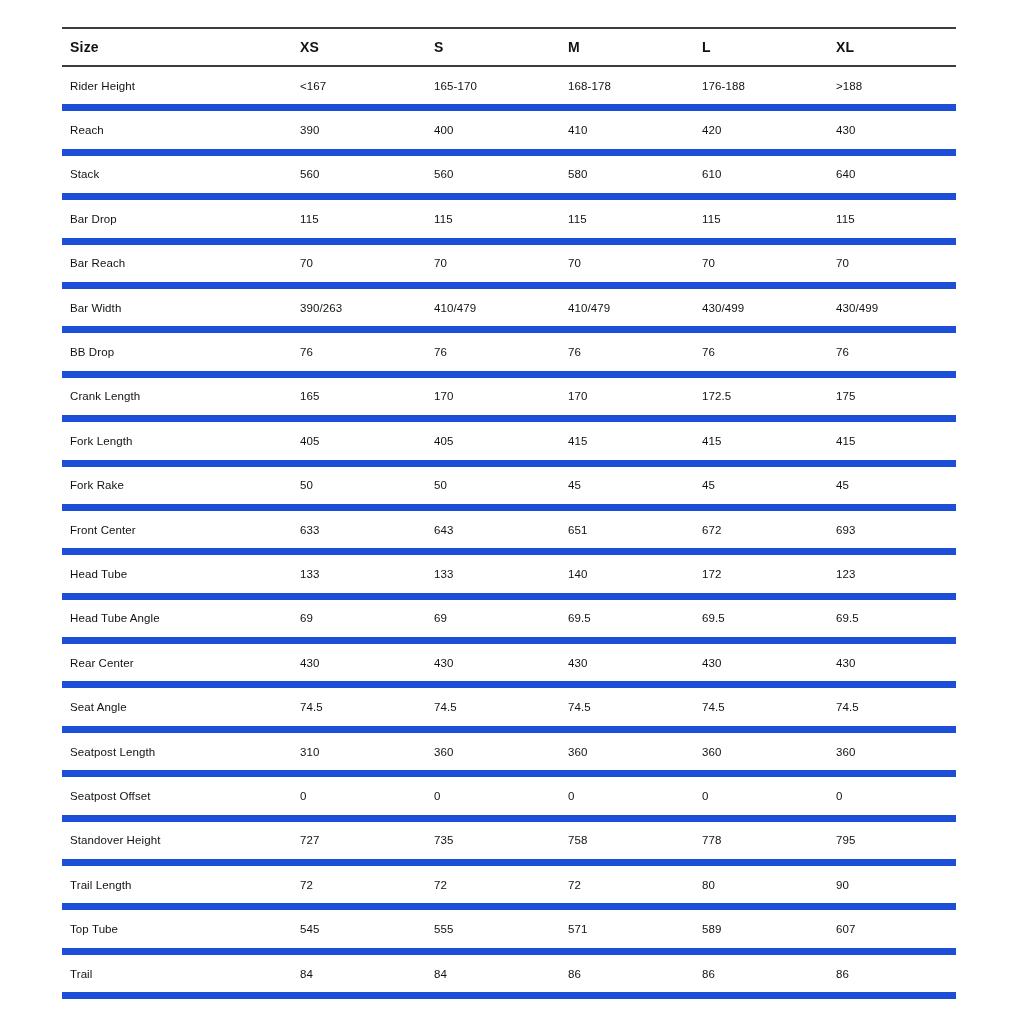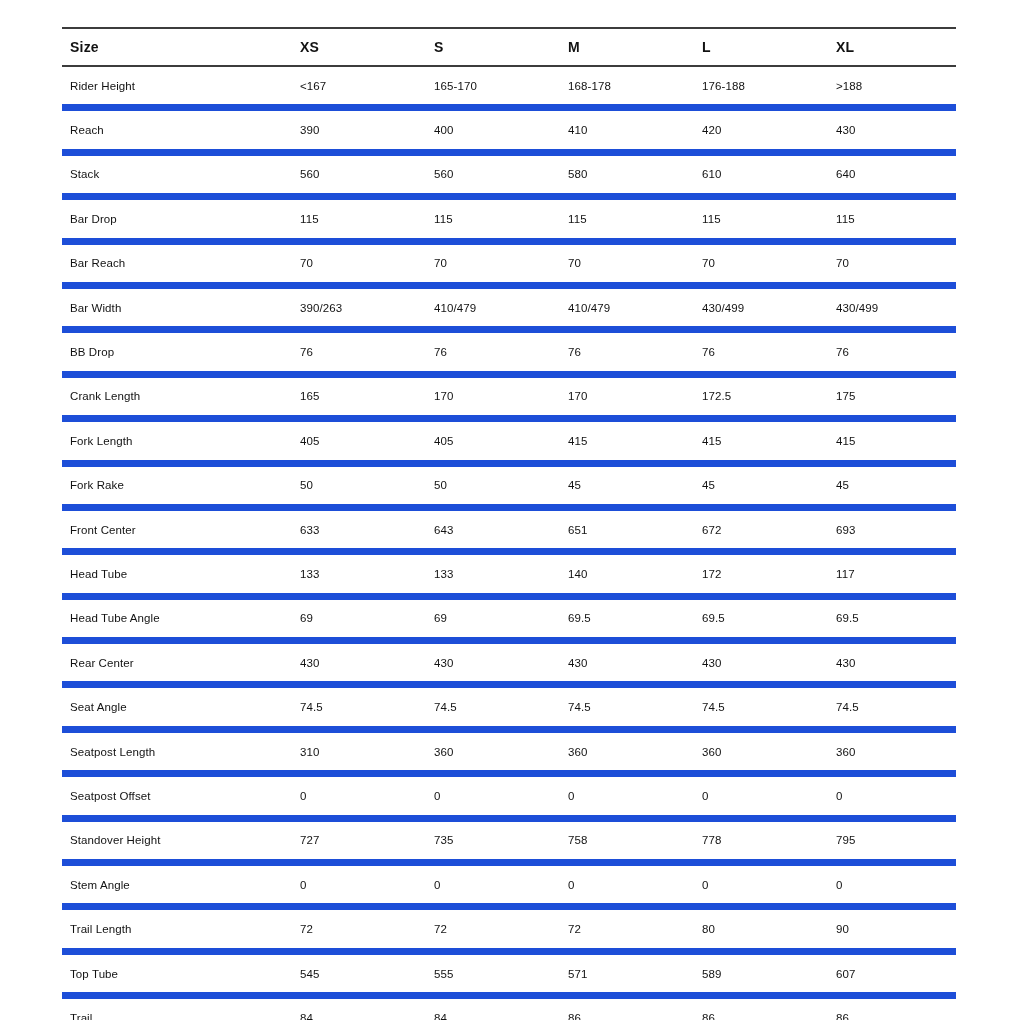--- a/index.html
+++ b/index.html
@@ -178,21 +178,21 @@
             <td>651</td>
             <td>672</td>
             <td>693</td>
           </tr>
           <tr>
             <th>Head Tube</th>
             <td>133</td>
             <td>133</td>
             <td>140</td>
             <td>172</td>
-            <td>117</td>
+            <td>123</td>
           </tr>
           <tr>
             <th>Head Tube Angle</th>
             <td>69</td>
             <td>69</td>
             <td>69.5</td>
             <td>69.5</td>
             <td>69.5</td>
           </tr>
           <tr>
@@ -229,28 +229,20 @@
           </tr>
           <tr>
             <th>Standover Height</th>
             <td>727</td>
             <td>735</td>
             <td>758</td>
             <td>778</td>
             <td>795</td>
           </tr>
           <tr>
-            <th>Stem Angle</th>
-            <td>0</td>
-            <td>0</td>
-            <td>0</td>
-            <td>0</td>
-            <td>0</td>
-          </tr>
-          <tr>
             <th>Trail Length</th>
             <td>72</td>
             <td>72</td>
             <td>72</td>
             <td>80</td>
             <td>90</td>
           </tr>
           <tr>
             <th>Top Tube</th>
             <td>545</td>

